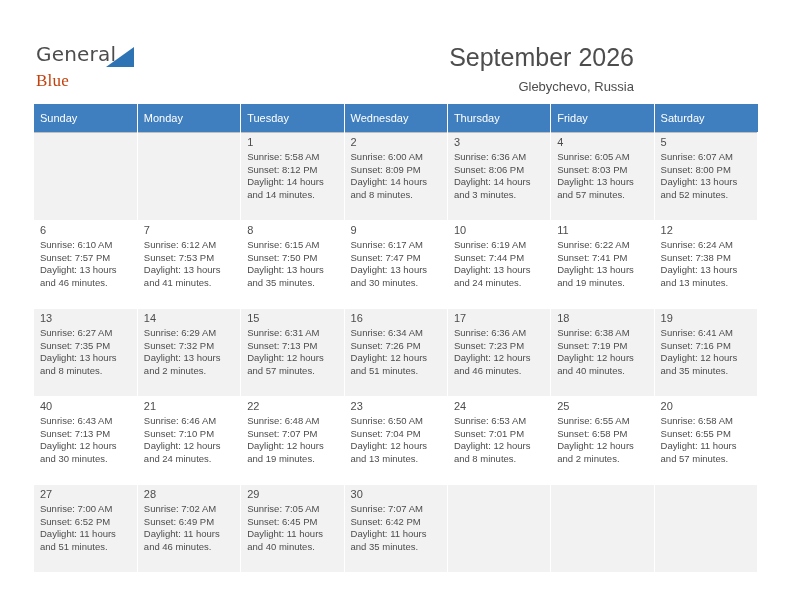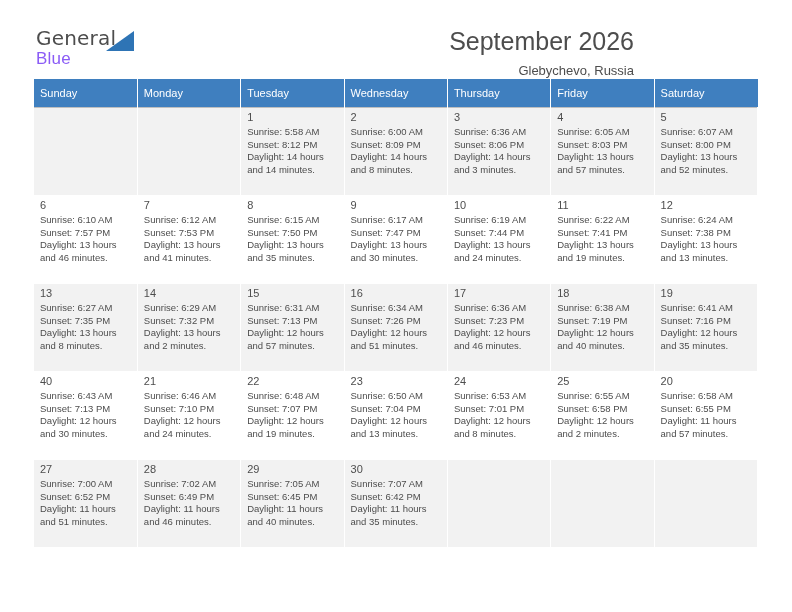--- a/index.html
+++ b/index.html
@@ -12,21 +12,21 @@
     background: #ffffff;
     font-family: "Liberation Sans", sans-serif;
     color: #333333;
     overflow: hidden;
   }
   .page {
     position: relative;
     width: 668px;
     height: 612px;
     box-sizing: border-box;
-    padding: 0 34px;
+    padding: 16px 34px;
   }
   
   .header {
     display: flex;
     justify-content: space-between;
     align-items: flex-start;
     padding-top: 28px;
     height: 66px;
     box-sizing: border-box;
   }
@@ -37,24 +37,24 @@
   }
   .logo-general {
     font-size: 20px;
     color: #4d4d4d;
     letter-spacing: 0.2px;
     font-family: "DejaVu Sans", sans-serif;
   }
   .logo-blue {
     display: block;
     font-size: 17px;
-    color: #8b5cf6;
-    margin-top: 2px;
+    color: #c2410c;
+    margin-top: 8px;
     letter-spacing: 0.2px;
-    font-family: Liberation Sans, sans-serif;
+    font-family: Liberation Serif, serif;
   }
   .logo-mark {
     position: absolute;
     top: 3px;
     left: 72px;
     width: 0;
     height: 0;
     border-left: 28px solid transparent;
     border-bottom: 20px solid #2e74b5;
   }
@@ -67,21 +67,21 @@
     font-weight: normal;
     line-height: 1.1;
   }
   .cal-sub {
     font-size: 13px;
     color: #4d4d4d;
     margin-top: 7px;
   }
   
   .calendar {
-    margin-top: 13px;
+    margin-top: 22px;
     width: 724px;
     border-collapse: collapse;
     table-layout: fixed;
   }
   .calendar th {
     background: #3f7fbf;
     color: #ffffff;
     font-size: 11px;
     font-weight: normal;
     text-align: left;

